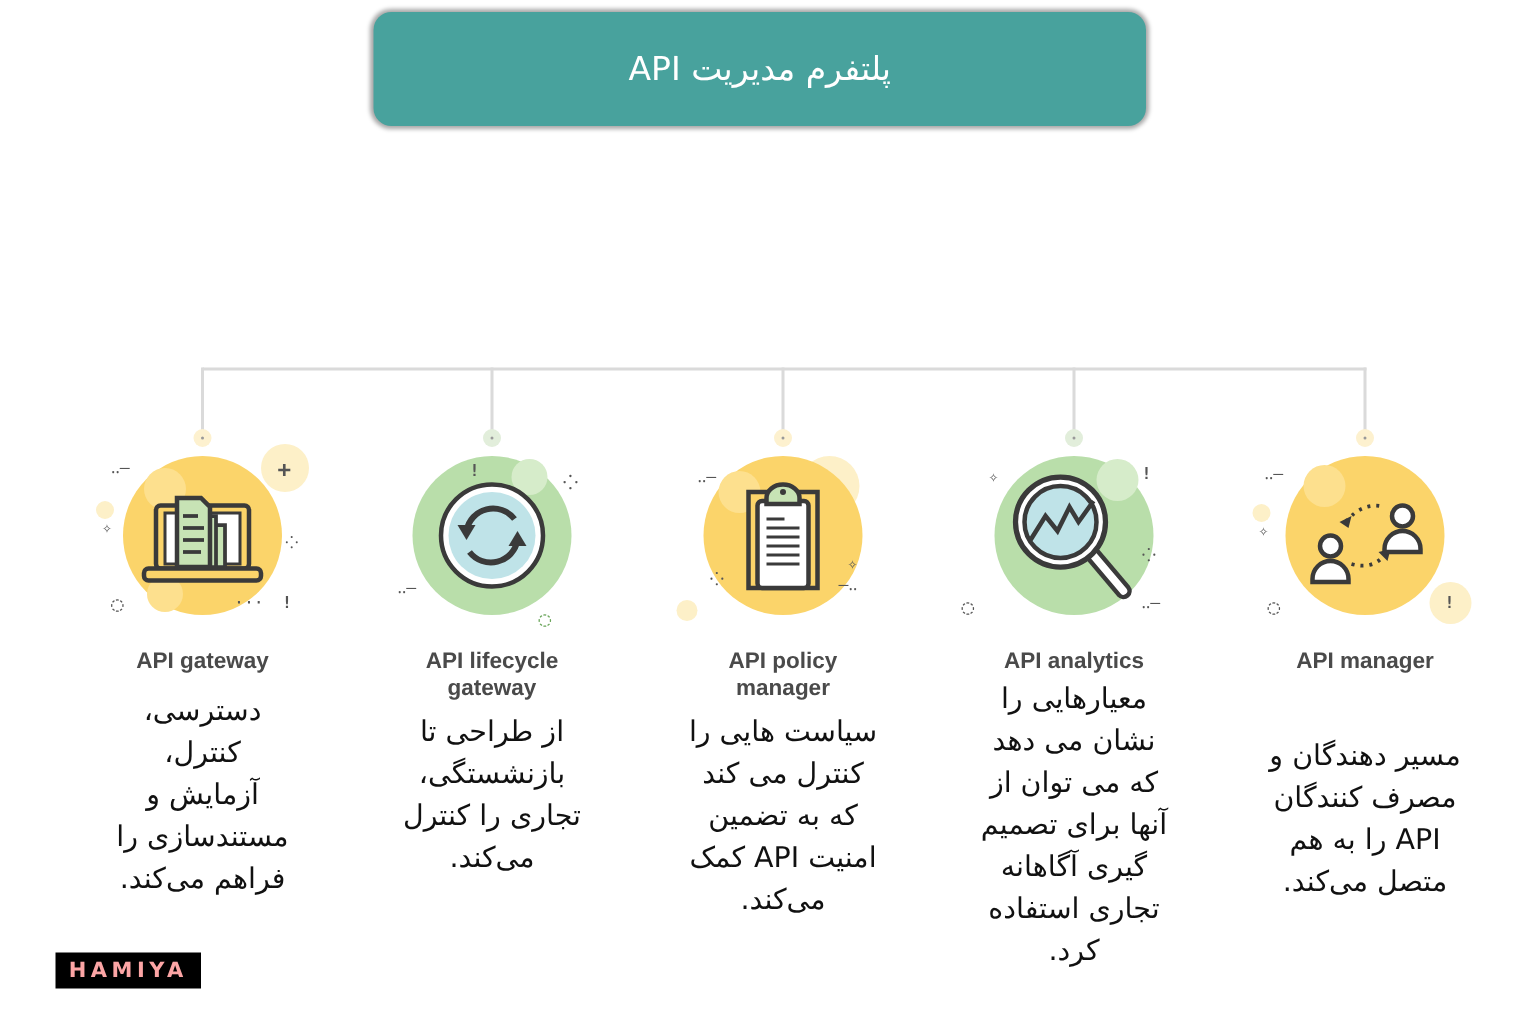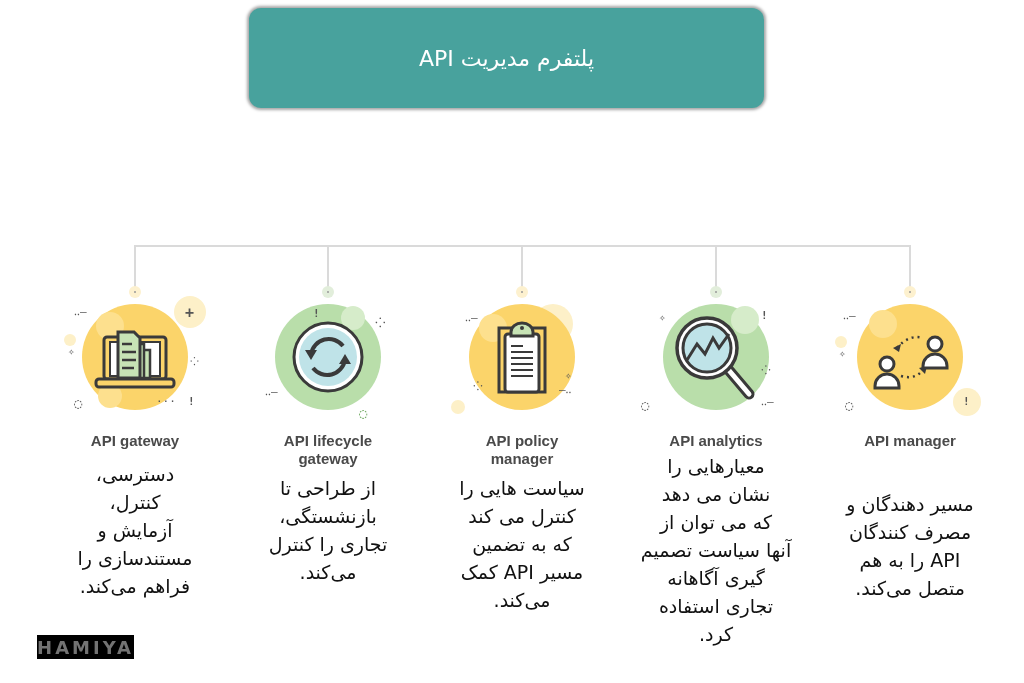--- a/index.html
+++ b/index.html
@@ -1,20 +1,20 @@
 <!DOCTYPE html>
 <html><head>
 <meta charset="utf-8">
 <style>
   * { box-sizing: border-box; margin: 0; padding: 0; }
   html, body { width: 1024px; height: 683px; background: #ffffff; overflow: hidden; }
   body { position: relative; font-family: "DejaVu Sans", sans-serif; color: #111; }
 
   .title-box {
-    position: absolute; left: 249px; top: 8px; width: 515px; height: 100px;
+    position: absolute; left: 249px; top: 8px; width: 515px; height: 76px;
     background: #48a29d; border-radius: 12px;
     box-shadow: 0 0 3px 2px rgba(0,0,0,0.35);
     display: flex; align-items: center; justify-content: center;
   }
   .title-text { color: #ffffff; font-size: 22px; direction: rtl; font-family: "DejaVu Sans", sans-serif; }
 
   .hline { position: absolute; left: 135px; top: 245px; width: 776px; height: 2px; background: #dadada; }
   .vline { position: absolute; top: 245px; width: 2px; height: 47px; background: #dadada; }
   .node-dot { position: absolute; width: 12px; height: 12px; border-radius: 50%; top: 286px; }
   .node-dot::after { content: ""; position: absolute; left: 5px; top: 5px; width: 2px; height: 2px; background: #999; border-radius: 50%; }
@@ -33,21 +33,21 @@
   .desc {
     position: absolute; left: 0; width: 194px; text-align: center; direction: rtl;
     font-family: "DejaVu Sans", sans-serif; font-size: 19px; line-height: 28px; color: #111;
     white-space: pre-line;
   }
 
   .logo {
     position: absolute; left: 37px; top: 635px; width: 97px; height: 24px; background: #000;
     display: flex; align-items: center; justify-content: center;
   }
-  .logo span { color: #737373; font-family: "DejaVu Sans", sans-serif; font-weight: bold; font-size: 18px; letter-spacing: 3px; }
+  .logo span { color: #fca5a5; font-family: "DejaVu Sans", sans-serif; font-weight: bold; font-size: 14px; letter-spacing: 3px; }
 </style>
 </head>
 <body>
 
 <div class="title-box">
   <span class="title-text">پلتفرم مدیریت API</span>
 </div>
 
 <div class="hline"></div>
 <div class="vline" style="left:134px"></div>
@@ -149,21 +149,21 @@
   <span class="deco" style="left:48px;top:80px;font-size:12px">⁘</span>
   <span class="deco" style="left:140px;top:70px">✧</span>
   <span class="deco" style="left:134px;top:84px">—‥</span>
   <div class="label" style="top:132px">
     <span style="white-space:pre-line">API policy
 manager</span>
   </div>
   <div class="desc" style="top:174px">سیاست هایی را
 کنترل می کند
 که به تضمین
-مسیر API کمک
+امنیت API کمک
 می‌کند.</div>
 </div>
 
 <div class="col" style="left:619px">
   <div class="icon-wrap">
     <div class="circle" style="background:#b9deaa">
       <svg width="106" height="106" viewBox="0 0 106 106">
         <circle cx="82" cy="16" r="14" fill="#d6ecca"></circle>
         <line x1="64" y1="64" x2="86" y2="90" stroke="#3a3a3a" stroke-width="11" stroke-linecap="round"></line>
         <line x1="64" y1="64" x2="86" y2="90" stroke="#ffffff" stroke-width="5" stroke-linecap="round"></line>
@@ -175,21 +175,21 @@
   </div>
   <span class="deco" style="left:40px;top:12px">✧</span>
   <span class="deco" style="left:142px;top:10px;font-weight:bold">!</span>
   <span class="deco" style="left:142px;top:64px;font-size:12px">⁘</span>
   <span class="deco" style="left:22px;top:98px;font-size:14px">◌</span>
   <span class="deco" style="left:142px;top:96px">‥—</span>
   <div class="label" style="top:132px">API analytics</div>
   <div class="desc" style="top:152px">معیارهایی را
 نشان می دهد
 که می توان از
-آنها سیاست تصمیم
+آنها برای تصمیم
 گیری آگاهانه
 تجاری استفاده
 کرد.</div>
 </div>
 
 <div class="col" style="left:813px">
   <div class="halo" style="left:140px;top:88px;width:28px;height:28px;background:#fdf0c8"></div>
   <div class="halo" style="left:22px;top:36px;width:12px;height:12px;background:#fdf0c8"></div>
   <div class="icon-wrap">
     <div class="circle" style="background:#fbd46a">

